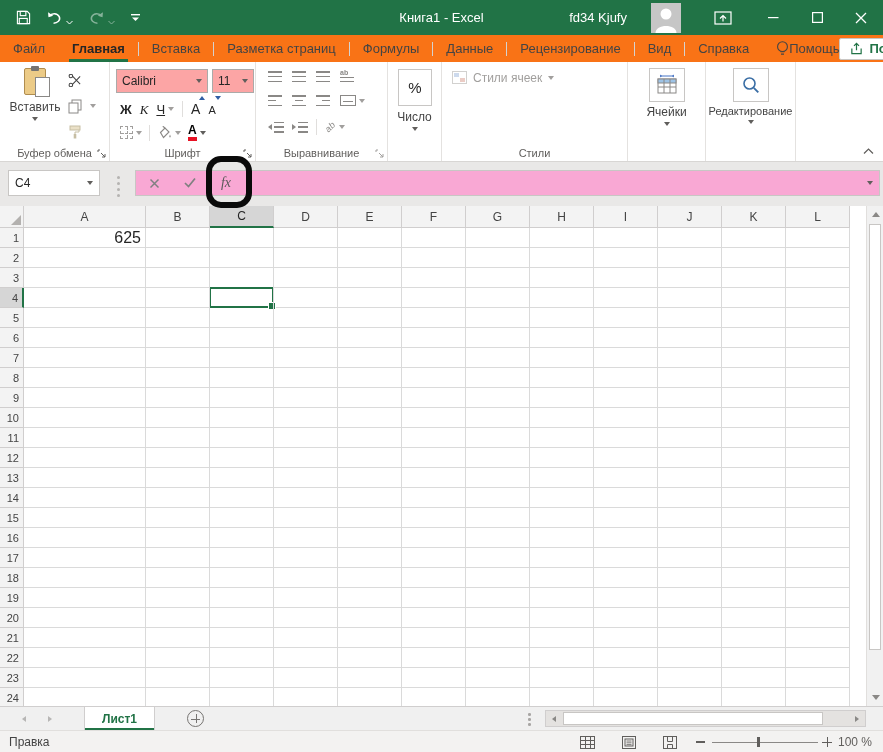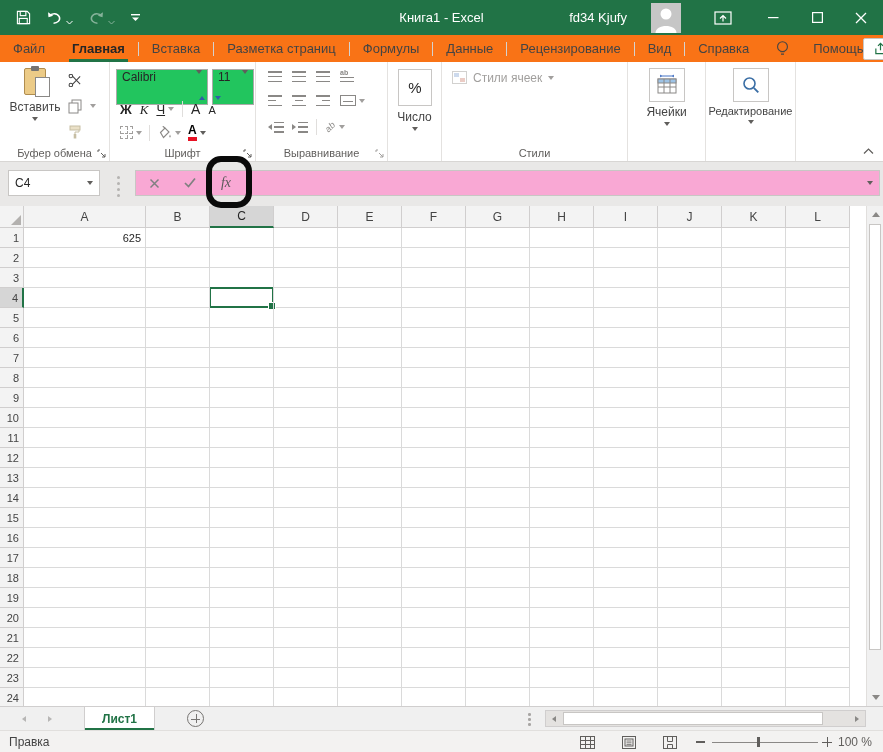--- a/index.html
+++ b/index.html
@@ -19,21 +19,21 @@
   .win-btn{width:44px;height:35px;display:flex;align-items:center;justify-content:center}
   .ribopt{width:44px;height:35px;display:flex;align-items:center;justify-content:center;margin-right:6px}
 
   
   .tabrow{position:absolute;top:35px;left:0;width:883px;height:27px;background:#f97316;display:flex;align-items:center;font-size:13px;color:#444}
   .tab{padding:0 13px;height:27px;display:flex;align-items:center;position:relative;white-space:nowrap}
   .tab.active{font-weight:bold;color:#262626}
   .tab.active::after{content:"";position:absolute;left:10px;right:10px;bottom:0;height:3px;background:#217346}
   .tabdiv{width:1px;height:14px;background:#d4d2d0}
   .tab-file{padding:0 14px 0 13px}
-  .help-area{display:flex;align-items:center;gap:24px;margin-left:14px;color:#444}
+  .help-area{display:flex;align-items:center;gap:0;margin-left:14px;color:#444}
   .share-btn{margin-left:auto;margin-right:14px;height:22px;display:flex;align-items:center;gap:6px;background:#fff;border:1px solid #c8c6c4;border-radius:2px;padding:0 10px;color:#217346;font-weight:bold;font-size:13px}
 
   
   .ribbon{position:absolute;top:62px;left:0;width:883px;height:100px;background:#fff;border-bottom:1px solid #d8d6d4;display:flex}
   .group{position:relative;height:100%;border-right:1px solid #e4e2e0;flex:none}
   .grp-label{position:absolute;bottom:2px;left:0;right:0;text-align:center;font-size:11px;color:#605e5c;white-space:nowrap}
   .launcher{position:absolute;right:3px;bottom:3px}
   .chev{width:0;height:0;border-left:3.5px solid transparent;border-right:3.5px solid transparent;border-top:4px solid #605e5c;display:inline-block}
   .chev.dim{border-top-color:#a19f9d}
   .bigbtn{display:flex;flex-direction:column;align-items:center;gap:3px;font-size:12px;color:#444}
@@ -42,21 +42,21 @@
   
   .g-clip{width:110px}
   .paste{position:absolute;left:8px;top:6px;width:54px}
   .clipicon{width:22px;height:27px;background:#eccb87;border:1px solid #b08d4f;border-radius:2px;position:relative;margin-bottom:2px}
   .clipicon::before{content:"";position:absolute;top:-3px;left:6px;width:8px;height:5px;background:#767472;border-radius:1px}
   .clipicon::after{content:"";position:absolute;right:-5px;bottom:-3px;width:13px;height:18px;background:#fff;border:1px solid #8a8886}
   .clipcol{position:absolute;left:64px;top:8px;display:flex;flex-direction:column;gap:6px}
   .cliprow{display:flex;align-items:center;gap:4px}
   
   .g-font{width:146px}
-  .combo{height:36px;border:1px solid #abaaa9;background:#22c55e;font-size:12px;color:#262626;display:flex;align-items:flex-start;padding:0 5px}
+  .combo{height:24px;border:1px solid #abaaa9;background:#fca5a5;font-size:12px;color:#262626;display:flex;align-items:center;padding:0 5px}
   .combo .chev{margin-left:auto}
   .fontrow{position:absolute;display:flex;align-items:center;gap:8px}
   .glyphbtn{font-size:13px;color:#262626;line-height:1}
   .vr{width:1px;height:16px;background:#e0dedc}
   .fontcolor{font-weight:bold;font-size:12px;border-bottom:4px solid #e81123;padding-bottom:0px;line-height:1.1}
   .sizemark{position:relative}
   .sizemark .tri{position:absolute;top:-4px;right:-5px;width:0;height:0;border-left:3px solid transparent;border-right:3px solid transparent;border-bottom:4px solid #2f5fa5}
   .sizemark .trid{position:absolute;top:-4px;right:-5px;width:0;height:0;border-left:3px solid transparent;border-right:3px solid transparent;border-top:4px solid #2f5fa5}
   .bordericon{width:13px;height:13px;border:1px dashed #a19f9d;position:relative}
   .bordericon::before{content:"";position:absolute;left:50%;top:0;bottom:0;border-left:1px dashed #a19f9d}
@@ -109,21 +109,21 @@
   .corner{position:absolute;left:0;top:0;width:24px;height:22px;background:#f3f3f3;border-right:1px solid #d0cece;border-bottom:1px solid #d0cece}
   .corner::after{content:"";position:absolute;right:2px;bottom:2px;border-left:10px solid transparent;border-bottom:10px solid #b3b1af}
   .colheaders{position:absolute;left:24px;top:0;height:22px;display:flex}
   .colh{height:22px;border-right:1px solid #d0cece;border-bottom:1px solid #d0cece;background:#f3f3f3;color:#444;font-size:12px;display:flex;align-items:center;justify-content:center;flex:none}
   .colh.sel{background:#d6d6d6;border-bottom:2px solid #217346;color:#262626}
   .rowheaders{position:absolute;left:0;top:22px;width:24px}
   .rowh{width:24px;height:20px;background:#f3f3f3;border-right:1px solid #d0cece;border-bottom:1px solid #d0cece;font-size:11px;color:#444;display:flex;align-items:center;justify-content:flex-end;padding-right:4px}
   .rowh.sel{background:#d6d6d6;border-right:2px solid #217346}
   .cellslayer{position:absolute;left:24px;top:22px;width:826px;height:478px;background-image:repeating-linear-gradient(to bottom,transparent 0,transparent 19px,#dadada 19px,#dadada 20px)}
   .vline{position:absolute;top:0;width:1px;height:478px;background:#dadada}
-  .cellval{position:absolute;font-size:11px;color:#262626;height:19px;display:flex;align-items:center;justify-content:flex-end;padding-right:4px}
+  .cellval{position:absolute;font-size:16px;color:#262626;height:19px;display:flex;align-items:center;justify-content:flex-end;padding-right:4px}
   .selbox{position:absolute;border:2px solid #217346;background:transparent}
   .selbox::after{content:"";position:absolute;right:-4px;bottom:-4px;width:6px;height:6px;background:#217346;border:1px solid #fff}
   .vscroll{position:absolute;right:0;top:0;width:17px;height:500px;background:#f1f1f1;border-left:1px solid #e1dfdd}
   .vthumb{position:absolute;left:2px;top:18px;width:12px;height:426px;background:#fff;border:1px solid #c8c6c4}
   .scr-arr{position:absolute;left:0;width:17px;height:17px;display:flex;align-items:center;justify-content:center}
   .tri-up{width:0;height:0;border-left:4px solid transparent;border-right:4px solid transparent;border-bottom:5px solid #8a8886}
   .tri-dn{width:0;height:0;border-left:4px solid transparent;border-right:4px solid transparent;border-top:5px solid #8a8886}
 
   
   .sheetbar{position:absolute;top:706px;left:0;width:883px;height:24px;background:#f0f0f0;border-top:1px solid #d0cece;display:flex;align-items:center}

